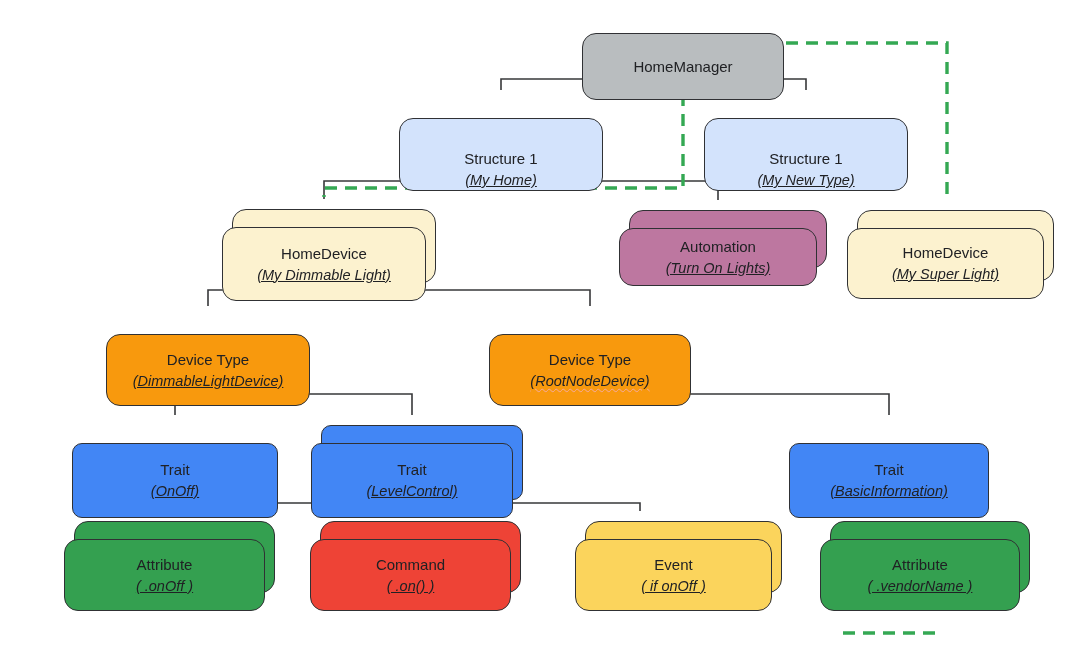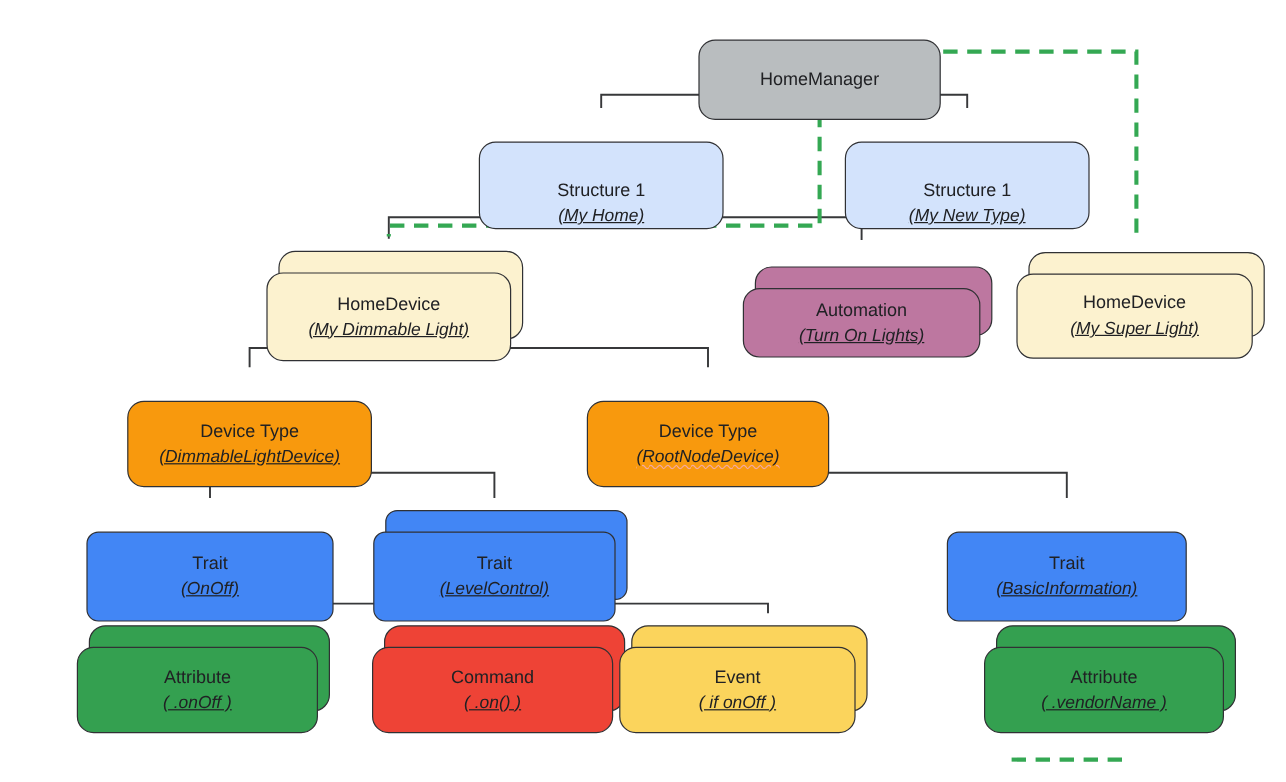--- a/index.html
+++ b/index.html
@@ -82,21 +82,21 @@
   </div>
 
   <div class="node c-cream" style="left:222px;top:199px;width:204px;height:74px">
     <div class="stack-shadow"></div>
     <div class="face">
       <div class="t">HomeDevice</div>
       <div class="s">(My Dimmable Light)</div>
     </div>
   </div>
 
-  <div class="node c-mauve" style="left:619px;top:212px;width:198px;height:58px">
+  <div class="node c-mauve" style="left:619px;top:200px;width:198px;height:58px">
     <div class="stack-shadow"></div>
     <div class="face">
       <div class="t">Automation</div>
       <div class="s">(Turn On Lights)</div>
     </div>
   </div>
 
   <div class="node c-cream" style="left:847px;top:200px;width:197px;height:71px">
     <div class="stack-shadow"></div>
     <div class="face">
@@ -150,21 +150,21 @@
   </div>
 
   <div class="node c-red" style="left:310px;top:511px;width:201px;height:72px">
     <div class="stack-shadow"></div>
     <div class="face">
       <div class="t">Command</div>
       <div class="s">( .on() )</div>
     </div>
   </div>
 
-  <div class="node c-yellow" style="left:516px;top:511px;width:197px;height:72px">
+  <div class="node c-yellow" style="left:575px;top:511px;width:197px;height:72px">
     <div class="stack-shadow"></div>
     <div class="face">
       <div class="t">Event</div>
       <div class="s">( if onOff )</div>
     </div>
   </div>
 
   <div class="node c-green" style="left:820px;top:511px;width:200px;height:72px">
     <div class="stack-shadow"></div>
     <div class="face">

